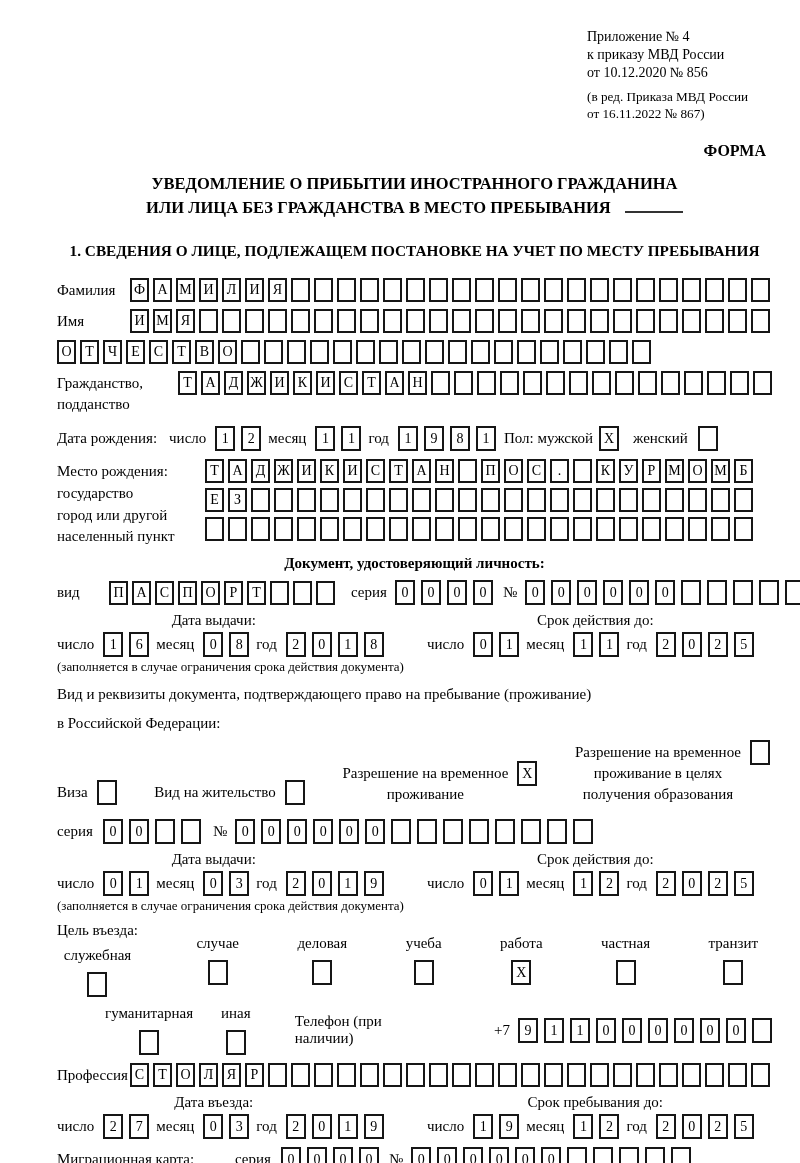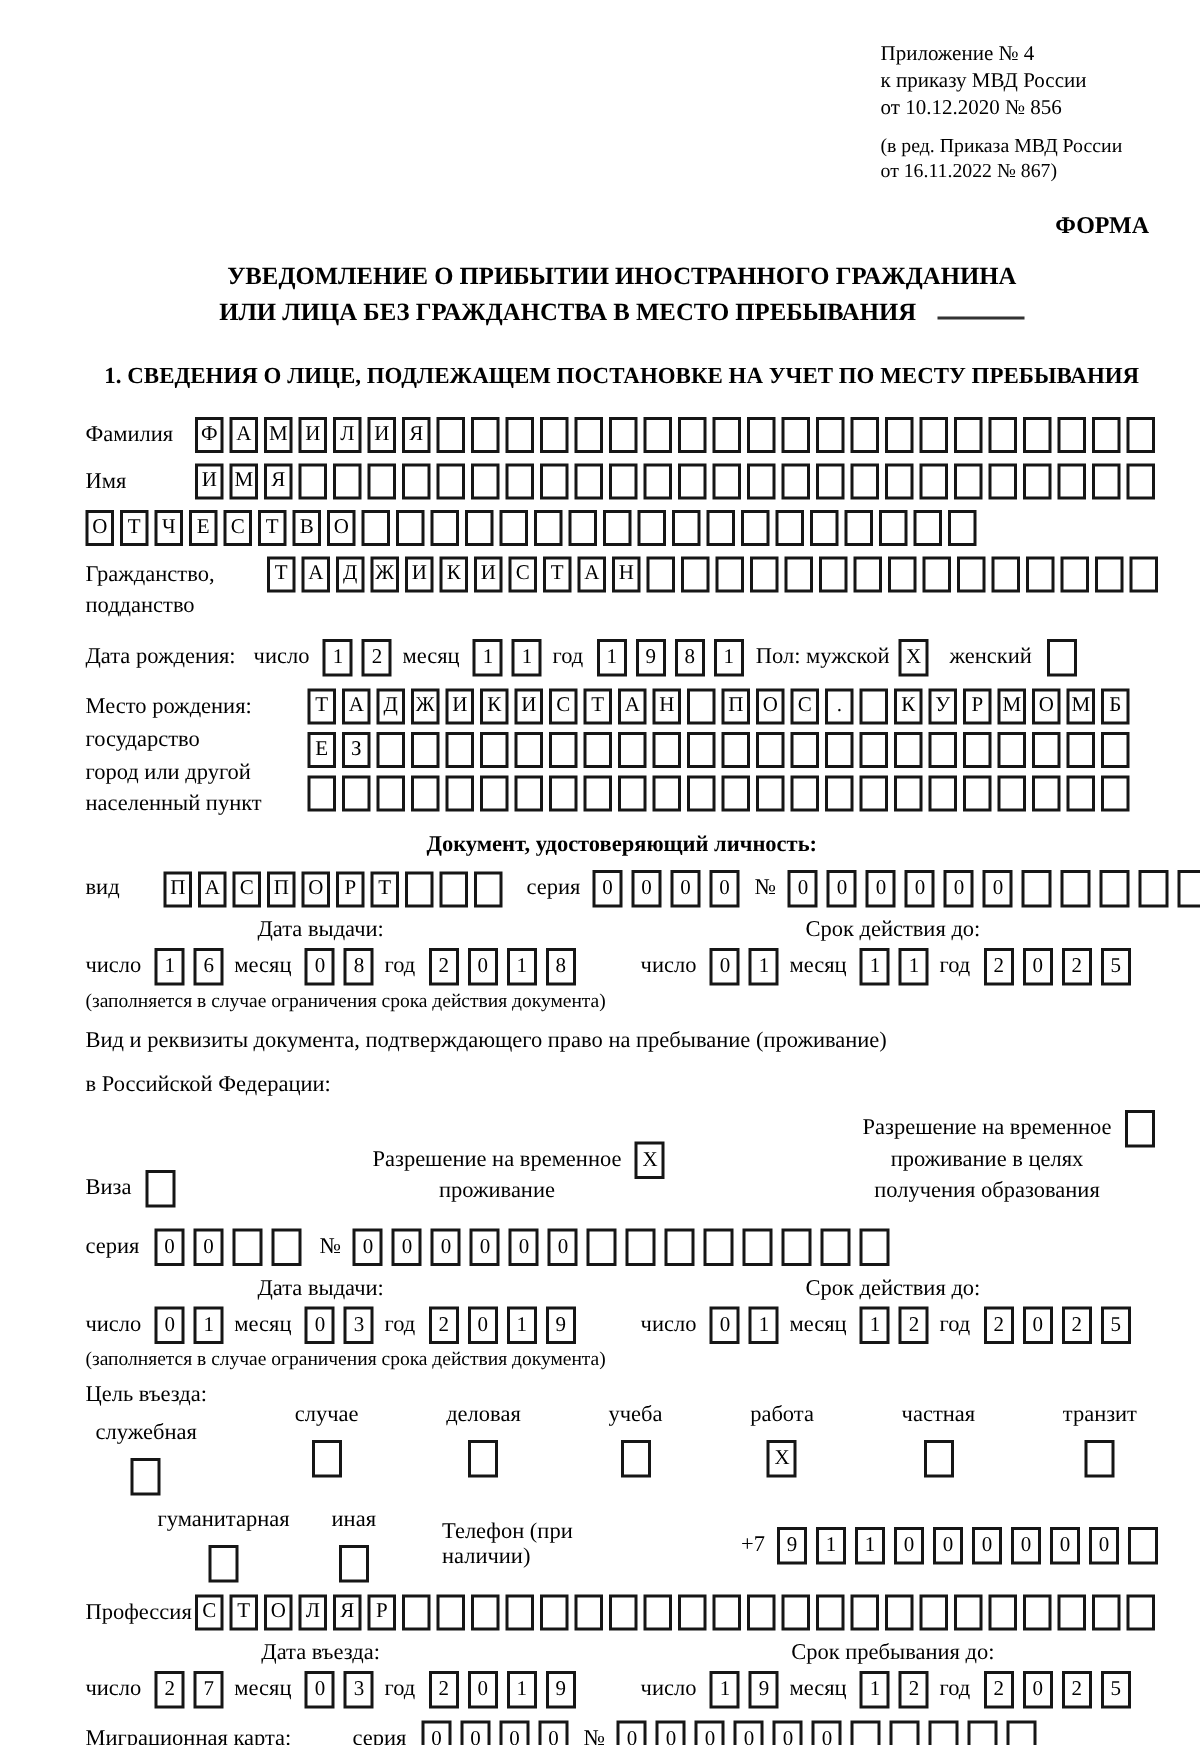--- a/index.html
+++ b/index.html
@@ -415,20 +415,26 @@
   <div class="plain">Вид и реквизиты документа, подтверждающего право на пребывание (проживание)</div>
   <div class="plain">в Российской Федерации:</div>
   <div class="permits">
     <span class="permit">
       <span class="plab">Виза</span>
       <span class="boxes lg">
           <span class="box"></span>
         </span>
     </span>
     <span class="permit">
+      <span class="plab">Вид на жительство</span>
+      <span class="boxes lg">
+          <span class="box"></span>
+        </span>
+    </span>
+    <span class="permit">
       <span class="plab">
         <span>Разрешение на временное</span><br>
         <span>проживание</span>
       </span>
       <span class="boxes lg">
           <span class="box">X</span>
         </span>
     </span>
     <span class="permit">
       <span class="plab">

